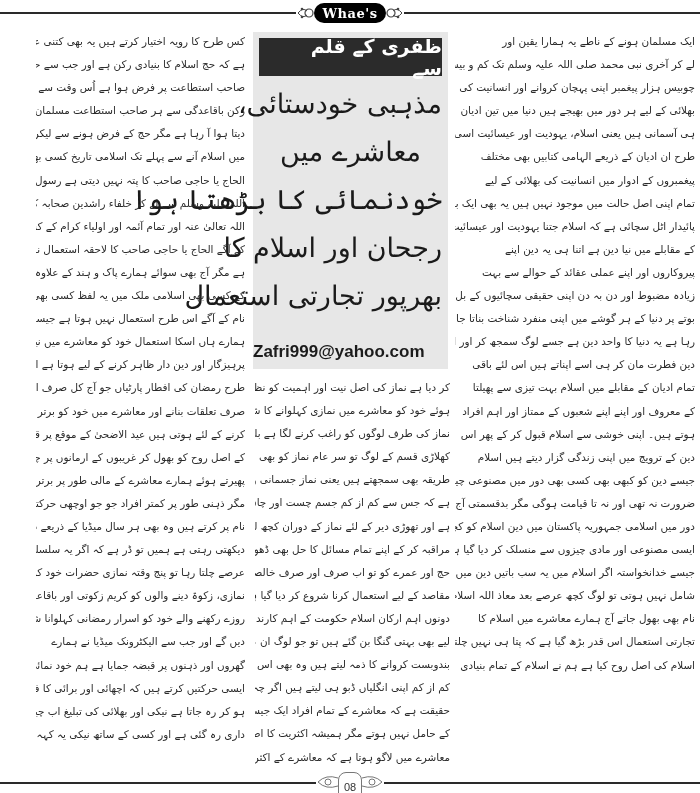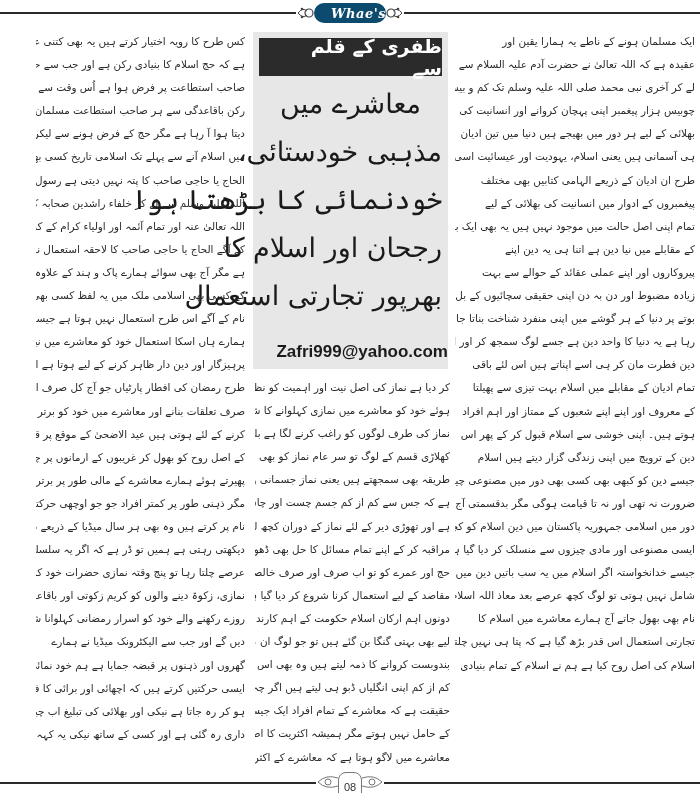--- a/index.html
+++ b/index.html
@@ -6,22 +6,22 @@
   html, body { width: 700px; height: 793px; background: #ffffff; overflow: hidden; }
   body { position: relative; font-family: "DejaVu Sans", sans-serif; color: #222; }
 
   
   .header-rule { position: absolute; top: 12px; height: 2px; background: #2a2a2a; }
   .header-rule.left { left: 0; width: 296px; }
   .header-rule.right { left: 404px; width: 296px; }
   .masthead { position: absolute; left: 296px; top: 1px; width: 108px; height: 24px; }
   .masthead .plate {
     position: absolute; left: 18px; top: 2px; width: 72px; height: 20px;
-    background: #0c4a6e; border-radius: 10px / 10px;
-    display: flex; align-items: center; justify-content: flex-end; font-style: italic;
+    background: #000000; border-radius: 10px / 10px;
+    display: flex; align-items: center; justify-content: center;
   }
   .masthead .plate span { color: #fff; font-family: "DejaVu Serif", serif; font-weight: bold; font-size: 13px; letter-spacing: 0.5px; }
   .masthead .orn { position: absolute; top: 5px; width: 18px; height: 14px; }
   .masthead .orn.l { left: 2px; }
   .masthead .orn.r { right: 2px; }
 
   
   .col {
     position: absolute; direction: rtl; text-align: justify;
     font-family: "DejaVu Sans", sans-serif; font-size: 10.4px; line-height: 23.1px; color: #2a2a2a;
@@ -42,21 +42,21 @@
     direction: rtl;
     padding-left: 41px;
   }
   .byline-banner span { color: #fff; font-size: 19px; font-weight: bold; font-family: "DejaVu Sans", sans-serif; }
   .headline {
     position: absolute; left: 6px; top: 48px; width: 183px; direction: rtl; text-align: center;
     font-family: "DejaVu Serif", serif; color: #1a1a1a;
   }
   .headline .hl-line { display: block; font-size: 27px; line-height: 48px; height: 48px; white-space: nowrap; }
   .email {
-    position: absolute; left: 0; width: 195px; top: 310px; text-align: right;
+    position: absolute; left: 0; width: 195px; top: 310px; text-align: left;
     font-family: "Liberation Sans", sans-serif; font-weight: bold; font-size: 17px; color: #1b1b1b;
   }
 
   
   .footer-rule { position: absolute; top: 782px; height: 2px; background: #2a2a2a; }
   .footer-rule.left { left: 0; width: 316px; }
   .footer-rule.right { left: 384px; width: 316px; }
   .page-orn { position: absolute; left: 316px; top: 772px; width: 68px; height: 20px; }
   .page-orn .num {
     position: absolute; left: 22px; top: 0; width: 24px; height: 30px; border: 1px solid #777;
@@ -82,28 +82,28 @@
   <svg class="orn r" viewBox="0 0 18 14">
     <circle cx="7" cy="7" r="4" fill="none" stroke="#444" stroke-width="1.2"></circle>
     <path d="M18 7 Q13 1 9 5 M18 7 Q13 13 9 9" fill="none" stroke="#444" stroke-width="1"></path>
     <circle cx="14" cy="3" r="1.3" fill="#444"></circle>
       <circle cx="14" cy="11" r="1.3" fill="#444"></circle>
   </svg>
 </div>
 
 <div class="col col-right" id="col-right">
     <span class="line">ایک مسلمان ہونے کے ناطے یہ ہمارا یقین اور</span>
-    <span class="line">عقیدہ ہے کہ اللہ تعالیٰ نے حضرت آدم علیہ السلام سے</span>
     <span class="line">لے کر آخری نبی محمد صلی اللہ علیہ وسلم تک کم و بیش ایک لاکھ</span>
     <span class="line">چوبیس ہزار پیغمبر اپنی پہچان کروانے اور انسانیت کی</span>
     <span class="line">بھلائی کے لیے ہر دور میں بھیجے ہیں دنیا میں تین ادیان</span>
     <span class="line">ہی آسمانی ہیں یعنی اسلام، یہودیت اور عیسائیت اسی</span>
     <span class="line">طرح ان ادیان کے ذریعے الہامی کتابیں بھی مختلف</span>
     <span class="line">پیغمبروں کے ادوار میں انسانیت کی بھلائی کے لیے</span>
     <span class="line">تمام اپنی اصل حالت میں موجود نہیں ہیں یہ بھی ایک بہت</span>
+    <span class="line">پائیدار اٹل سچائی ہے کہ اسلام جتنا یہودیت اور عیسائیت</span>
     <span class="line">کے مقابلے میں نیا دین ہے اتنا ہی یہ دین اپنے</span>
     <span class="line">پیروکاروں اور اپنے عملی عقائد کے حوالے سے بہت</span>
     <span class="line">زیادہ مضبوط اور دن بہ دن اپنی حقیقی سچائیوں کے بل</span>
     <span class="line">بوتے پر دنیا کے ہر گوشے میں اپنی منفرد شناخت بناتا جا</span>
     <span class="line">رہا ہے یہ دنیا کا واحد دین ہے جسے لوگ سمجھ کر اور اس کو</span>
     <span class="line">دین فطرت مان کر ہی اسے اپناتے ہیں اس لئے باقی</span>
     <span class="line">تمام ادیان کے مقابلے میں اسلام بہت تیزی سے پھیلتا</span>
     <span class="line">کے معروف اور اپنے اپنے شعبوں کے ممتاز اور اہم افراد</span>
     <span class="line">ہوتے ہیں۔ اپنی خوشی سے اسلام قبول کر کے پھر اس</span>
     <span class="line">دین کے ترویج میں اپنی زندگی گزار دیتے ہیں اسلام</span>
@@ -116,22 +116,22 @@
     <span class="line">نام بھی بھول جاتے آج ہمارے معاشرے میں اسلام کا</span>
     <span class="line">تجارتی استعمال اس قدر بڑھ گیا ہے کہ پتا ہی نہیں چلتا کہ</span>
     <span class="line">اسلام کی اصل روح کیا ہے ہم نے اسلام کے تمام بنیادی</span>
   </div>
 
 <div class="headline-box">
   <div class="byline-banner">
     <span>ظفری کے قلم سے</span>
   </div>
   <div class="headline">
+    <span class="hl-line">مذہبی خودستائی،</span>
     <span class="hl-line">معاشرے میں</span>
-    <span class="hl-line">مذہبی خودستائی،</span>
     <span class="hl-line">خودنمائی کا بڑھتا ہوا</span>
     <span class="hl-line">رجحان اور اسلام کا</span>
     <span class="hl-line">بھرپور تجارتی استعمال</span>
   </div>
   <div class="email">Zafri999@yahoo.com</div>
 </div>
 
 <div class="col col-mid" id="col-mid">
     <span class="line">کر دیا ہے نماز کی اصل نیت اور اہمیت کو نظر انداز کرتے</span>
     <span class="line">ہوئے خود کو معاشرے میں نمازی کہلوانے کا شوق اب</span>

